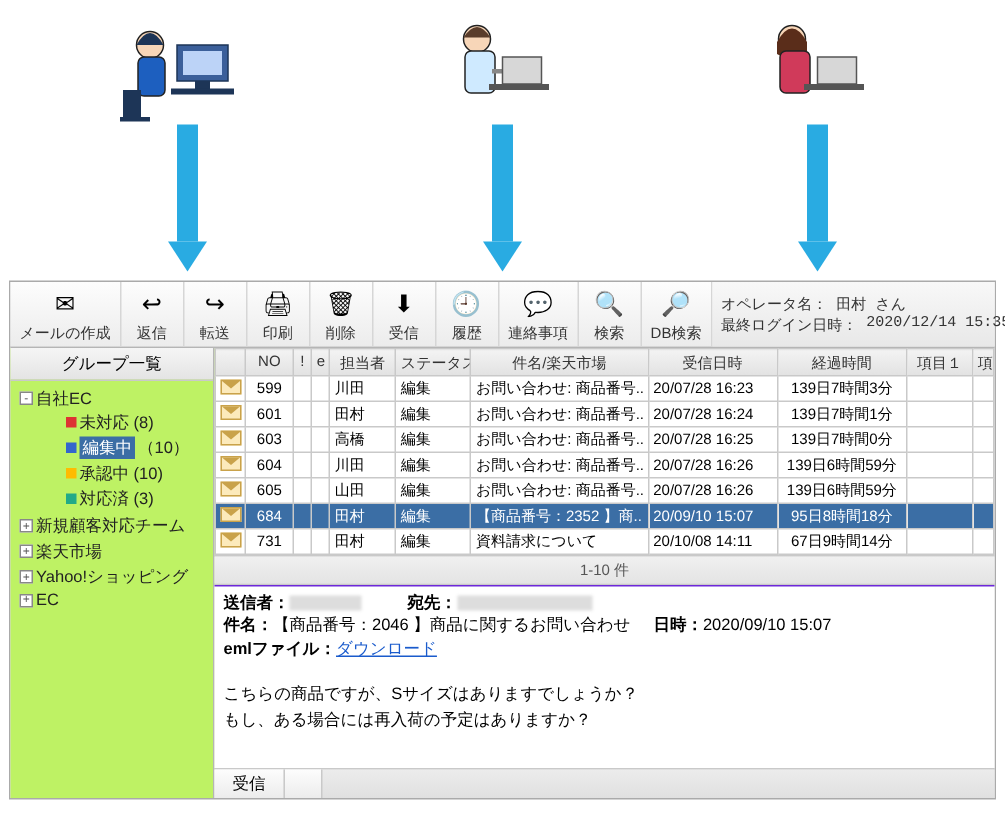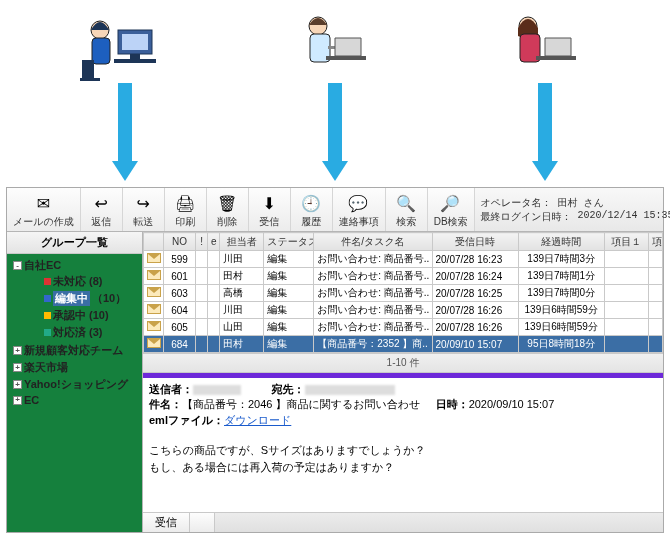--- a/index.html
+++ b/index.html
@@ -19,21 +19,21 @@
   
   .toolbar { display: flex; align-items: stretch; background: linear-gradient(#fdfdfd,#ececec); border-bottom: 1px solid #b5b5b5; height: 44px; }
   .tbtn { display: flex; flex-direction: column; align-items: center; justify-content: flex-end; padding: 3px 6px 2px; border-right: 1px solid #d6d6d6; min-width: 42px; cursor: pointer; }
   .tbtn .ico { width: 22px; height: 22px; display: flex; align-items: center; justify-content: center; }
   .tbtn .lbl { font-size: 10px; color: #333; margin-top: 1px; white-space: nowrap; }
   .operator { flex: 1; min-width: 0; display: flex; flex-direction: column; justify-content: center; padding: 2px 6px; font-size: 10px; color: #333; background: linear-gradient(#f8f8f8,#e8e8e8); font-family: Liberation Mono, monospace; }
   .operator .row { display: flex; gap: 6px; white-space: nowrap; }
   
   
   .main { display: flex; height: 300px; }
-  .sidebar { width: 136px; border-right: 1px solid #b5b5b5; display: flex; flex-direction: column; background: #15803d; font-weight: bold; }
+  .sidebar { width: 136px; border-right: 1px solid #b5b5b5; display: flex; flex-direction: column; background: #bef264; }
   .side-hdr { text-align: center; padding: 3px 0; font-size: 11px; background: linear-gradient(#f5f5f5,#e4e4e4); border-bottom: 1px solid #c9c9c9; }
   .tree { flex: 1; padding: 3px 2px; overflow: auto; font-size: 11px; color: #222; }
   .tree ul { list-style: none; }
   .tree li { padding: 1px 0 1px 4px; white-space: nowrap; }
   .tree .node { display: flex; align-items: center; gap: 2px; cursor: pointer; }
   .tree .tw { width: 9px; height: 9px; border: 1px solid #888; display: inline-flex; align-items: center; justify-content: center; font-size: 8px; line-height: 1; color: #555; background: #fff; }
   .tree .tw-blank { width: 11px; display: inline-block; }
   .tree .sq { width: 7px; height: 7px; display: inline-block; }
   .sq-red { background:#d33; } .sq-blue{background:#36c;} .sq-green{background:#2a8;} .sq-yellow{background:#fb0;} .sq-gray{background:#888;}
   .tree .children { padding-left: 14px; text-align: right; }
@@ -49,21 +49,21 @@
   td { height: 15px; }
   tr.sel td { background: #3b6ea5; color: #fff; }
   .env { width: 14px; height: 10px; border: 1px solid #c9a24a; background: #fceabb; position: relative; display: inline-block; }
   .env:before { content:""; position:absolute; left:0; top:0; border-left:6px solid transparent; border-right:6px solid transparent; border-top:5px solid #c9a24a; }
   .ctr { text-align: center; }
   .rgt { text-align: center; }
   
   .pager { text-align: center; padding: 2px 0; font-size: 10px; color: #555; background: linear-gradient(#f0f0f0,#e4e4e4); border-top:1px solid #c9c9c9; border-bottom:1px solid #c9c9c9; }
   
   
-  .preview { flex: 1; background: #fff; padding: 4px 6px; font-size: 11px; overflow: auto; border-top: 5px solid #6d28d9; }
+  .preview { flex: 1; background: #fff; padding: 4px 6px; font-size: 11px; overflow: auto; border-top: 1px solid #6d28d9; }
   .preview .hdr { line-height: 1.4; }
   .preview .hdr .lbln { font-weight: bold; }
   .preview .hdr .blur { display:inline-block; width:48px; height:10px; background:#ddd; filter:blur(1px); vertical-align:middle; }
   .preview a { color: #1a5bcc; text-decoration: underline; }
   .preview .body { margin-top: 14px; line-height: 1.5; }
   
   .bottom-tabs { display: flex; background: linear-gradient(#ececec,#e0e0e0); border-top:1px solid #c9c9c9; height: 20px; }
   .btab { padding: 2px 12px; border-right: 1px solid #c9c9c9; font-size: 11px; background: linear-gradient(#fdfdfd,#ececec); cursor: pointer; }
   .btab.inactive { color: #aaa; }
   
@@ -252,21 +252,21 @@
       <div class="tbl-wrap">
         <table>
             <thead>
               <tr id="thead-row">
                 <th style="width: 20px;"></th>
                 <th style="width: 32px;">NO</th>
                 <th style="width: 12px;">!</th>
                 <th style="width: 12px;">e</th>
                 <th style="width: 44px;">担当者</th>
                 <th style="width: 50px;">ステータス</th>
-                <th style="width: 118px;">件名/タスク名</th>
+                <th style="width: 118px;">件名/楽天市場</th>
                 <th style="width: 86px;">受信日時</th>
                 <th style="width: 86px;">経過時間</th>
                 <th style="width: 44px;">項目１</th>
                 <th style="width: 14px;">項</th>
               </tr>
             </thead>
             <tbody id="tbody">
               <tr>
                 <td class="ctr"><span class="env"></span></td>
                 <td class="rgt">599</td>
@@ -335,20 +335,33 @@
               <tr class="sel">
                 <td class="ctr"><span class="env"></span></td>
                 <td class="rgt">684</td>
                 <td></td>
                 <td></td>
                 <td>田村</td>
                 <td>編集</td>
                 <td>【商品番号：2352 】商..</td>
                 <td>20/09/10 15:07</td>
                 <td class="rgt">95日8時間18分</td>
+                <td></td>
+                <td></td>
+              </tr>
+              <tr>
+                <td class="ctr"><span class="env"></span></td>
+                <td class="rgt">731</td>
+                <td></td>
+                <td></td>
+                <td>田村</td>
+                <td>編集</td>
+                <td>資料請求について</td>
+                <td>20/10/08 14:11</td>
+                <td class="rgt">67日9時間14分</td>
                 <td></td>
                 <td></td>
               </tr>
             </tbody>
           </table>
       </div>
       <div class="pager">1-10 件</div>
 
       <div class="preview">
         <div class="hdr">

